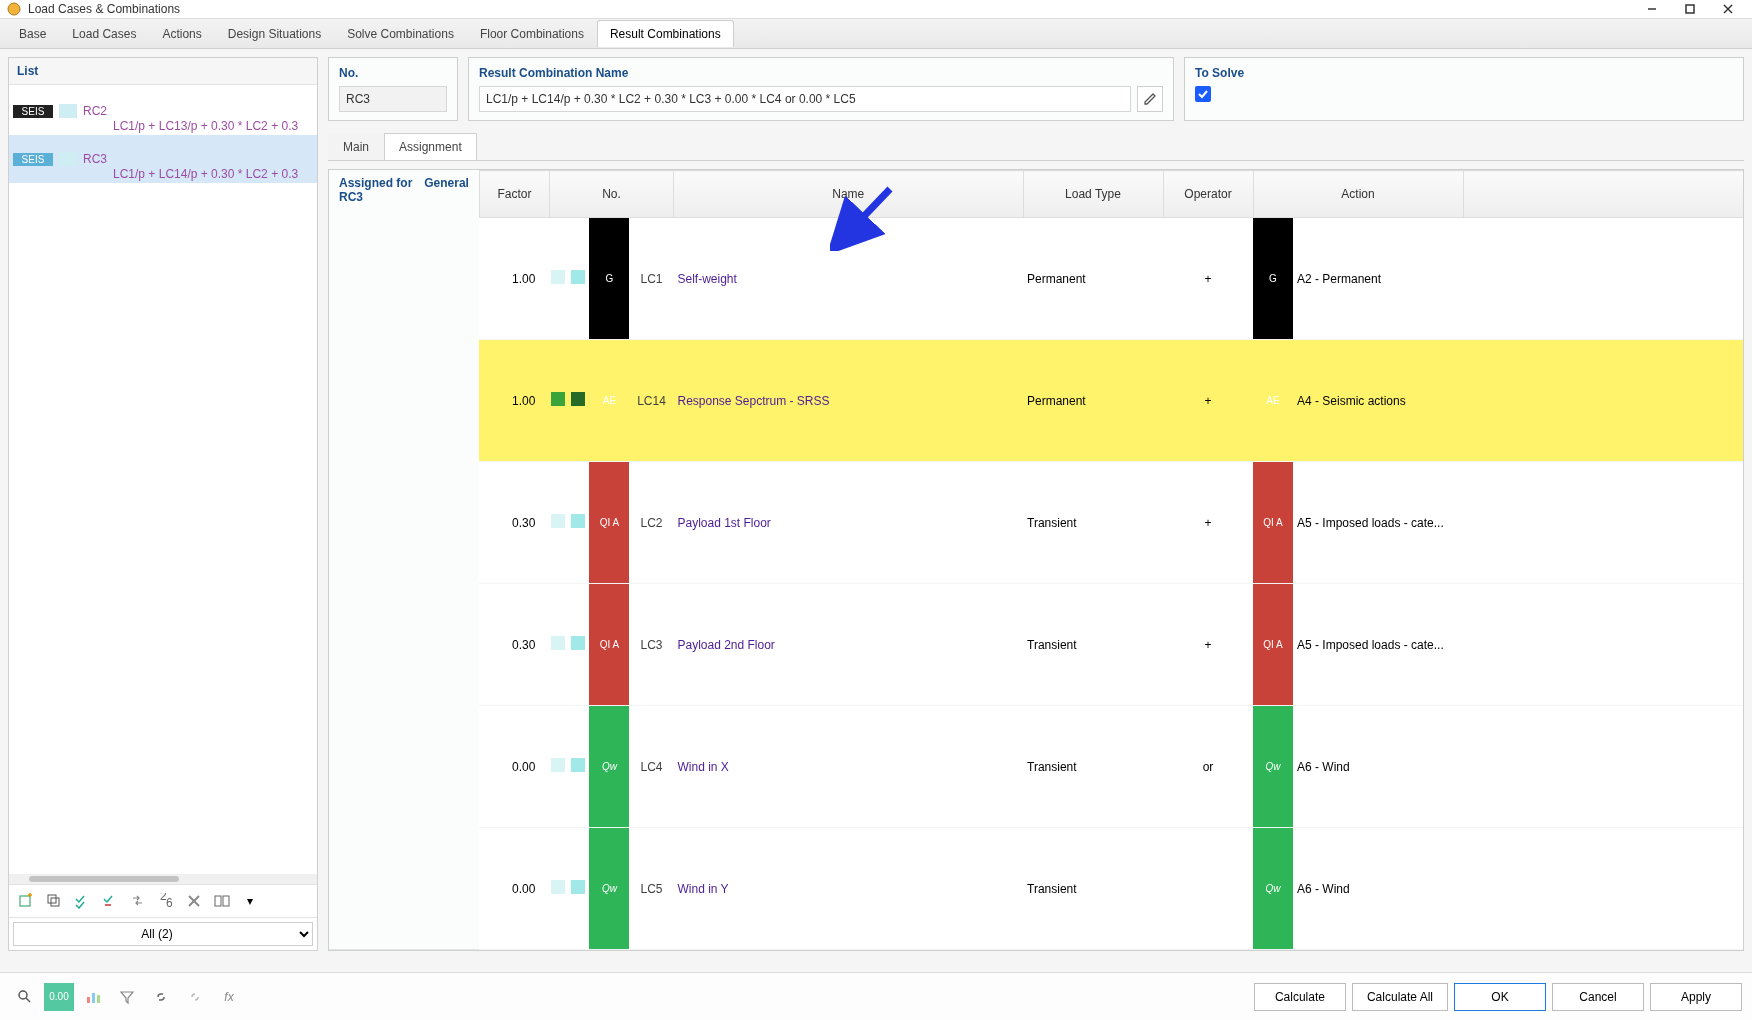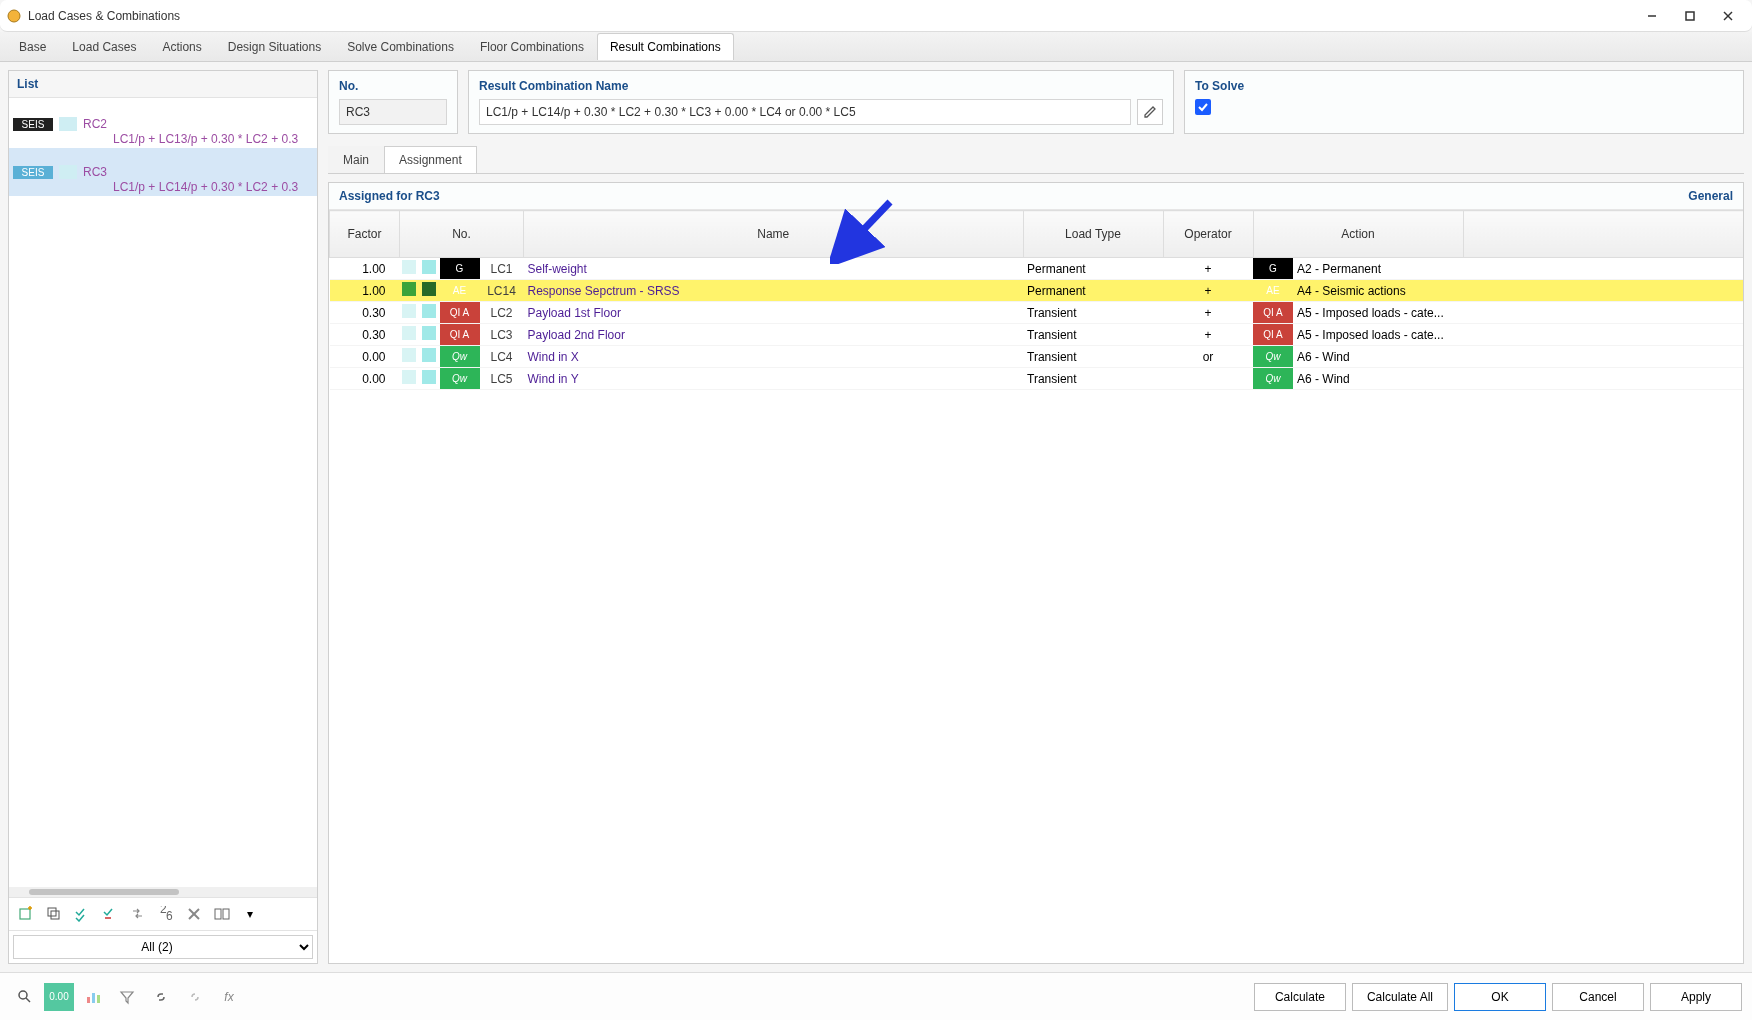--- a/index.html
+++ b/index.html
@@ -1,19 +1,19 @@
 <!DOCTYPE html>
 <html><head>
 <meta charset="utf-8">
 <style>
 * { box-sizing: border-box; margin: 0; padding: 0; font-family: "Segoe UI", Tahoma, sans-serif; font-size: 12px; }
 body { background: #f5f5f5; width: 1752px; height: 1020px; overflow: hidden; position: relative; }
 
 
-.titlebar { display: flex; align-items: center; height: 32px; background: #fff; border-bottom: 1px solid #ddd; padding: 0 6px; border-radius: 7px; }
+.titlebar { display: flex; align-items: center; height: 19px; background: #fff; border-bottom: 1px solid #ddd; padding: 0 6px; }
 .titlebar .app-icon { width: 16px; height: 16px; display: inline-flex; align-items: center; justify-content: center; margin-right: 6px; }
 .titlebar .title { flex: 1; color: #333; }
 .titlebar .win-controls { display: flex; gap: 2px; }
 .titlebar .win-btn { width: 36px; height: 24px; display: flex; align-items: center; justify-content: center; color: #333; }
 
 
 .tabstrip { height: 30px; background: linear-gradient(#f3f3f3,#e9e9e9); border-bottom: 1px solid #cfcfcf; display: flex; align-items: center; padding: 0 6px; }
 .tabstrip .tab { padding: 6px 12px; color: #444; border: 1px solid transparent; border-bottom: none; cursor: pointer; }
 .tabstrip .tab.active { background: #fff; border-color: #cfcfcf; border-top-left-radius: 3px; border-top-right-radius: 3px; color: #000; }
 
@@ -56,21 +56,21 @@
 
 
 .subtabs { display: flex; border-bottom: 1px solid #cfcfcf; margin-top: 4px; position: relative; }
 .subtabs .stab { padding: 6px 14px; border: 1px solid transparent; border-bottom: none; cursor: pointer; color: #444; background: #f3f3f3; }
 .subtabs .stab.active { background: #fff; border-color: #cfcfcf; }
 
 
 .arrow { position: absolute; left: 502px; top: 124px; z-index: 50; pointer-events: none; }
 
 
-.grid-wrap { flex: 1; border: 1px solid #cfcfcf; background: #fff; display: flex; flex-direction: column; }
+.grid-wrap { flex: 1; border: 1px solid #cfcfcf; background: #fff; display: flex; }
 .grid-title-row { display: flex; justify-content: space-between; padding: 6px 10px; background: #fbfdfd; border-bottom: 1px solid #e6e6e6; }
 .grid-title { color: #1a4e8a; font-weight: 600; }
 .grid-general { color: #1a4e8a; font-weight: 600; }
 .grid { width: 100%; border-collapse: collapse; }
 .grid th { background: linear-gradient(#fafafa,#eee); border: 1px solid #ddd; padding: 16px 6px; font-weight: 400; color: #333; text-align: center; }
 .grid td { border-bottom: 1px solid #f4f4f4; padding: 2px 4px; height: 22px; }
 .grid td.factor { text-align: right; padding-right: 14px; width: 70px; }
 .grid td.sw1 { width: 20px; }
 .grid td.sw2 { width: 20px; }
 .grid td.cat { width: 40px; text-align: center; color: #fff; font-size: 10px; }

